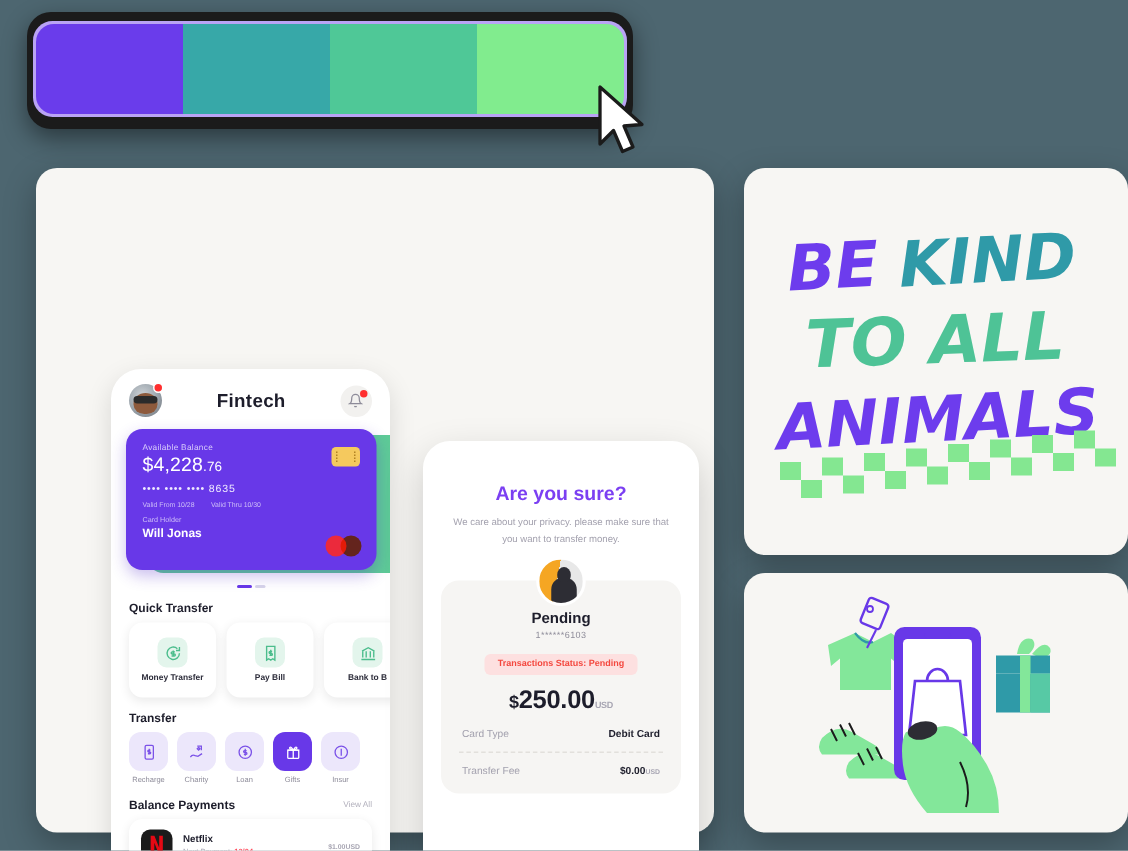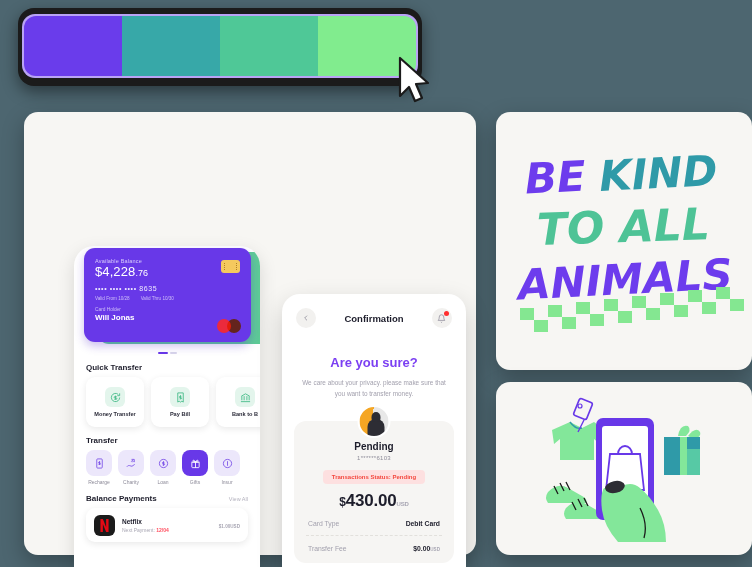--- a/index.html
+++ b/index.html
@@ -259,20 +259,35 @@
 </div>
 
 <svg id="cursor" viewBox="0 0 40 52">
   <path d="M4 2 L4 40 L13 31 L19 45 L26 42 L20 28 L32 27 Z" fill="#ffffff" stroke="#1b1b1b" stroke-width="2.2" stroke-linejoin="round"></path>
 </svg>
 
 <div class="panel" id="panel-fintech">
 
   <div id="phone-fintech">
 
+    <div class="ph-head">
+      <div class="avatar">
+        <div class="face"></div>
+          <div class="glasses"></div>
+          <div class="dot"></div>
+      </div>
+      <div class="ph-title">Fintech</div>
+      <div class="bell-btn">
+        <svg width="10" height="10" viewBox="0 0 24 24" fill="none" stroke="#8d8b99" stroke-width="2">
+          <path d="M18 8a6 6 0 1 0-12 0c0 7-3 9-3 9h18s-3-2-3-9"></path>
+            <path d="M13.7 21a2 2 0 0 1-3.4 0"></path>
+        </svg>
+        <span class="dot"></span>
+      </div>
+    </div>
 
     <div class="card-stack">
       <div class="card-green"></div>
       <div class="card-main">
         <div class="chip">
             <i></i>
           </div>
         <div class="cc-lbl">Available Balance</div>
         <div class="cc-bal">
           <span>$4,228</span><span class="cents">.76</span>
@@ -401,49 +416,34 @@
           <span>Next Payment: </span><b>12/04</b>
         </div>
       </div>
       <div class="pay-amt">
         <span>$1.00</span><span>USD</span>
       </div>
     </div>
   </div>
 
   <div id="phone-confirm">
-    <div class="cf-head">
-      <div class="round-btn">
-        <svg width="8" height="8" viewBox="0 0 24 24" fill="none" stroke="#8d8b99" stroke-width="2.4">
-          <path d="M15 5l-7 7 7 7"></path>
-        </svg>
-      </div>
-      <div class="cf-title">Confirmation</div>
-      <div class="round-btn">
-        <svg width="9" height="9" viewBox="0 0 24 24" fill="none" stroke="#8d8b99" stroke-width="2">
-          <path d="M18 8a6 6 0 1 0-12 0c0 7-3 9-3 9h18s-3-2-3-9"></path>
-            <path d="M13.7 21a2 2 0 0 1-3.4 0"></path>
-        </svg>
-        <span class="dot"></span>
-      </div>
-    </div>
 
     <div class="cf-sure">Are you sure?</div>
     <div class="cf-sub">We care about your privacy. please make sure that you want to transfer money.</div>
 
     <div class="cf-card">
       <div class="cf-ava">
         <div class="body"></div>
           <div class="head"></div>
       </div>
       <div class="cf-name">Pending</div>
       <div class="cf-acct">1******6103</div>
       <div class="cf-badge">Transactions Status: Pending</div>
       <div class="cf-amt">
-        <span class="cur">$</span><span>430.00</span><span class="unit">USD</span>
+        <span class="cur">$</span><span>250.00</span><span class="unit">USD</span>
       </div>
 
       <div class="cf-row">
         <span class="k">Card Type</span>
         <span class="v">Debit Card</span>
       </div>
       <div class="cf-row">
         <span class="k">Transfer Fee</span>
         <span class="v"><i style="font-style:normal">$0.00</i><span>USD</span></span>
       </div>

